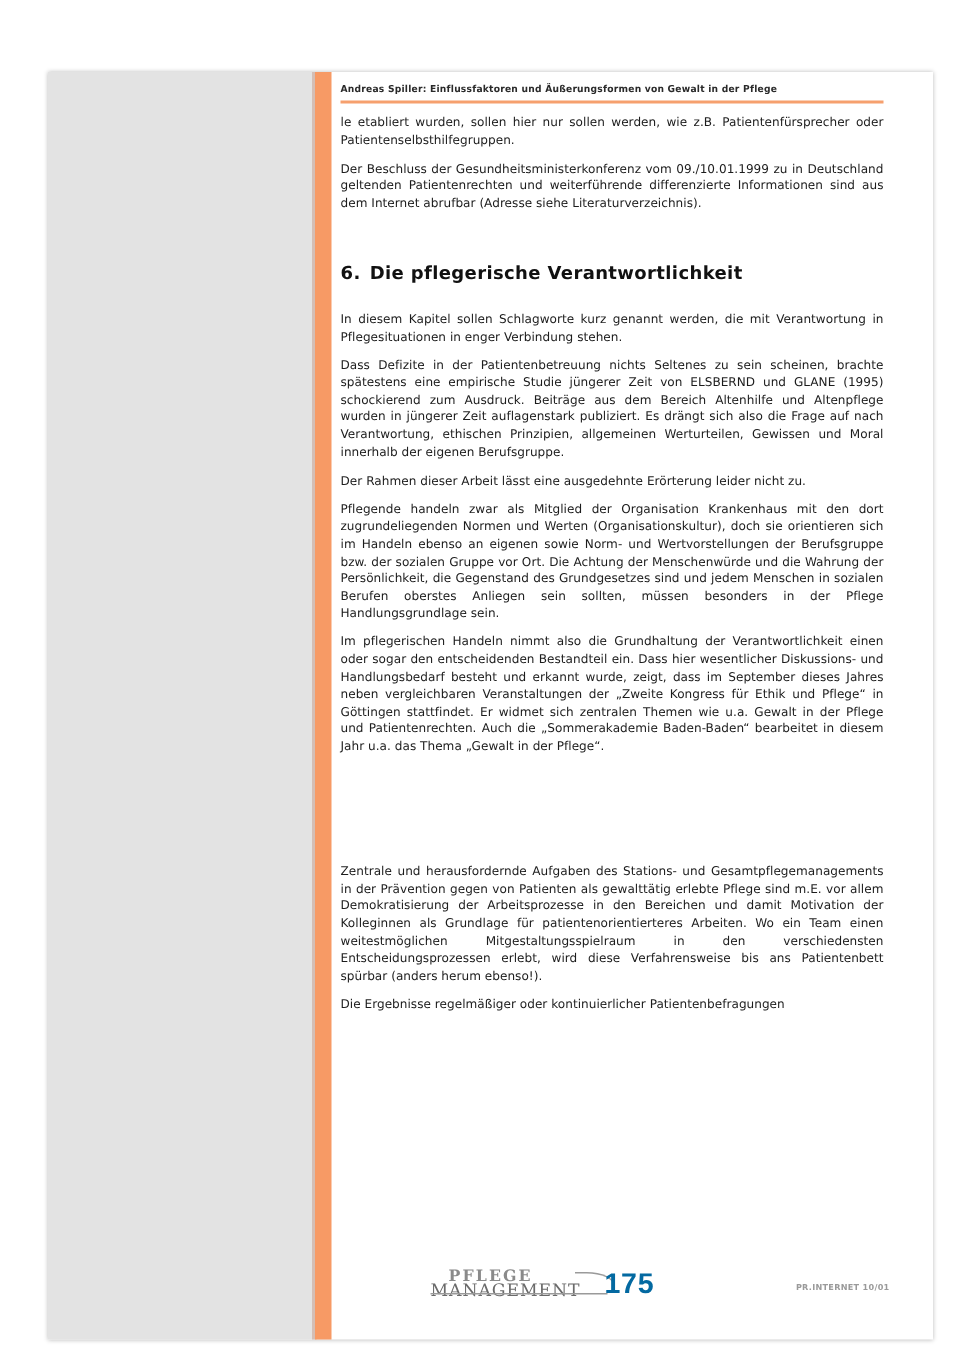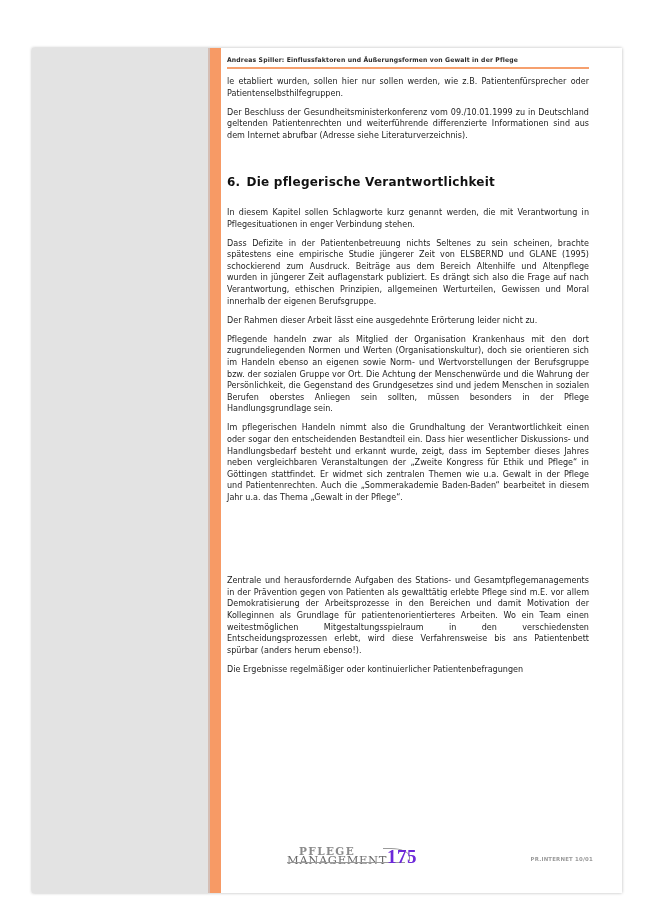--- a/index.html
+++ b/index.html
@@ -170,27 +170,27 @@
     left: 96px;
     top: 3px;
     width: 26px;
     height: 12px;
     border-top: 1.3px solid #9a9a9a;
     border-right: 1.3px solid #9a9a9a;
     border-radius: 0 70% 0 0;
   }
   #page-number {
     position: absolute;
-    left: 160px;
+    left: 176px;
     top: 1px;
     font-size: 19px;
     font-weight: bold;
-    color: #6d28d9;
+    color: #0369a1;
     letter-spacing: .5px;
-    font-family: Liberation Serif, serif;
+    font-family: Liberation Sans, sans-serif;
   }
   #issue-note {
     position: absolute;
     right: 2px;
     top: 11px;
     font-size: 5.4px;
     font-weight: bold;
     color: #9a9a9a;
     letter-spacing: .2px;
     white-space: nowrap;

